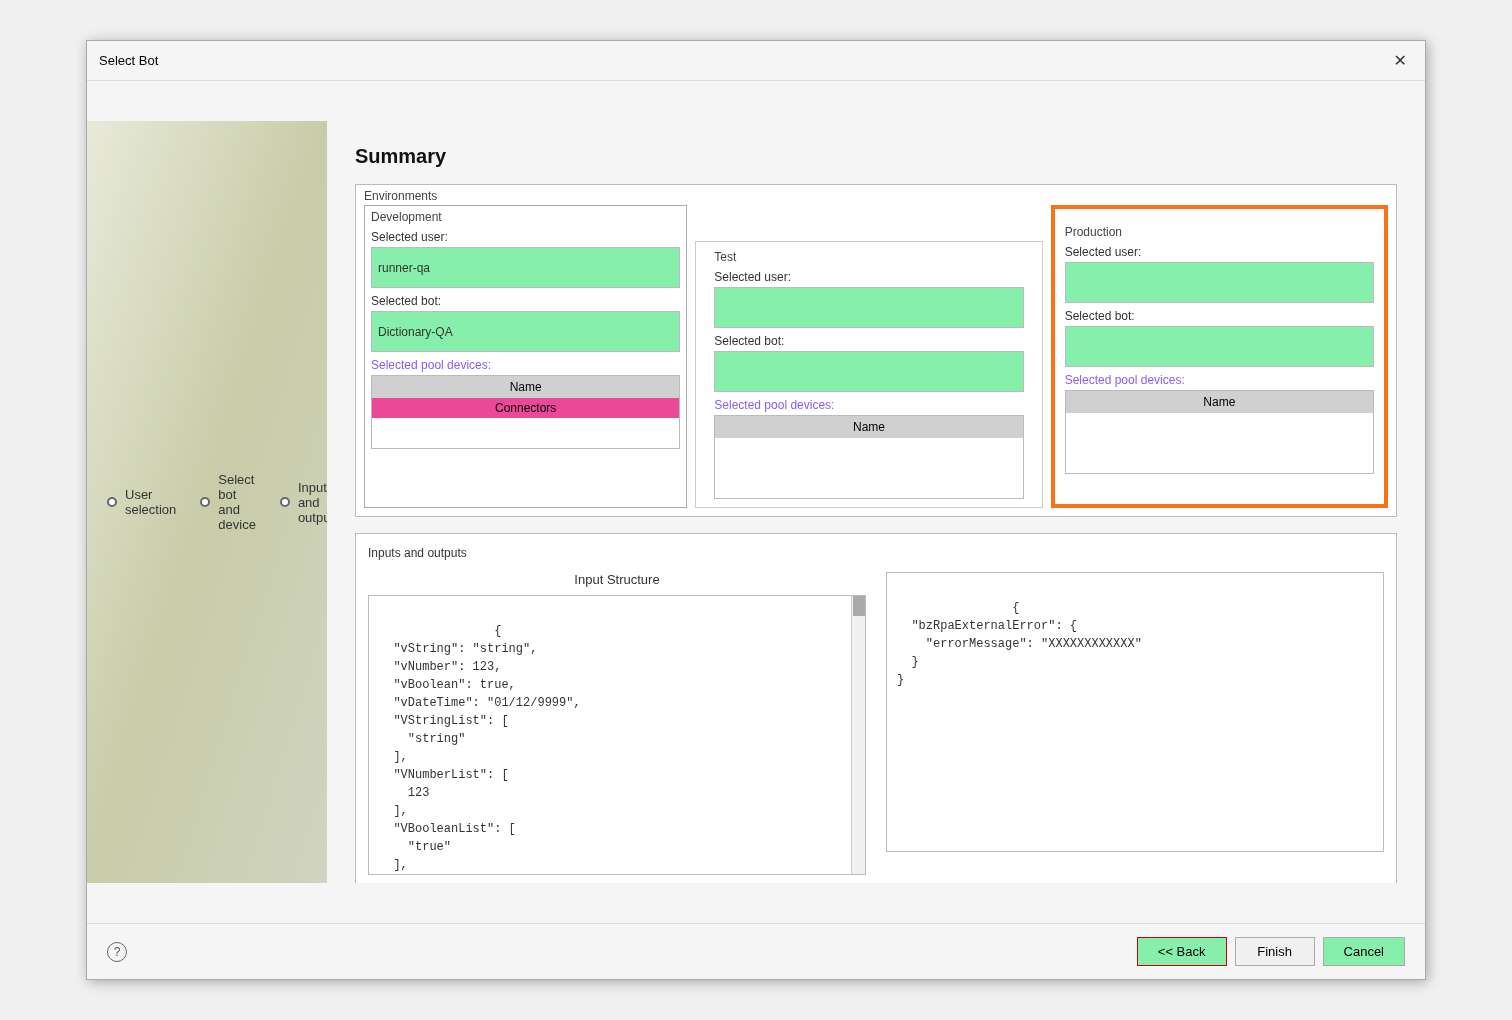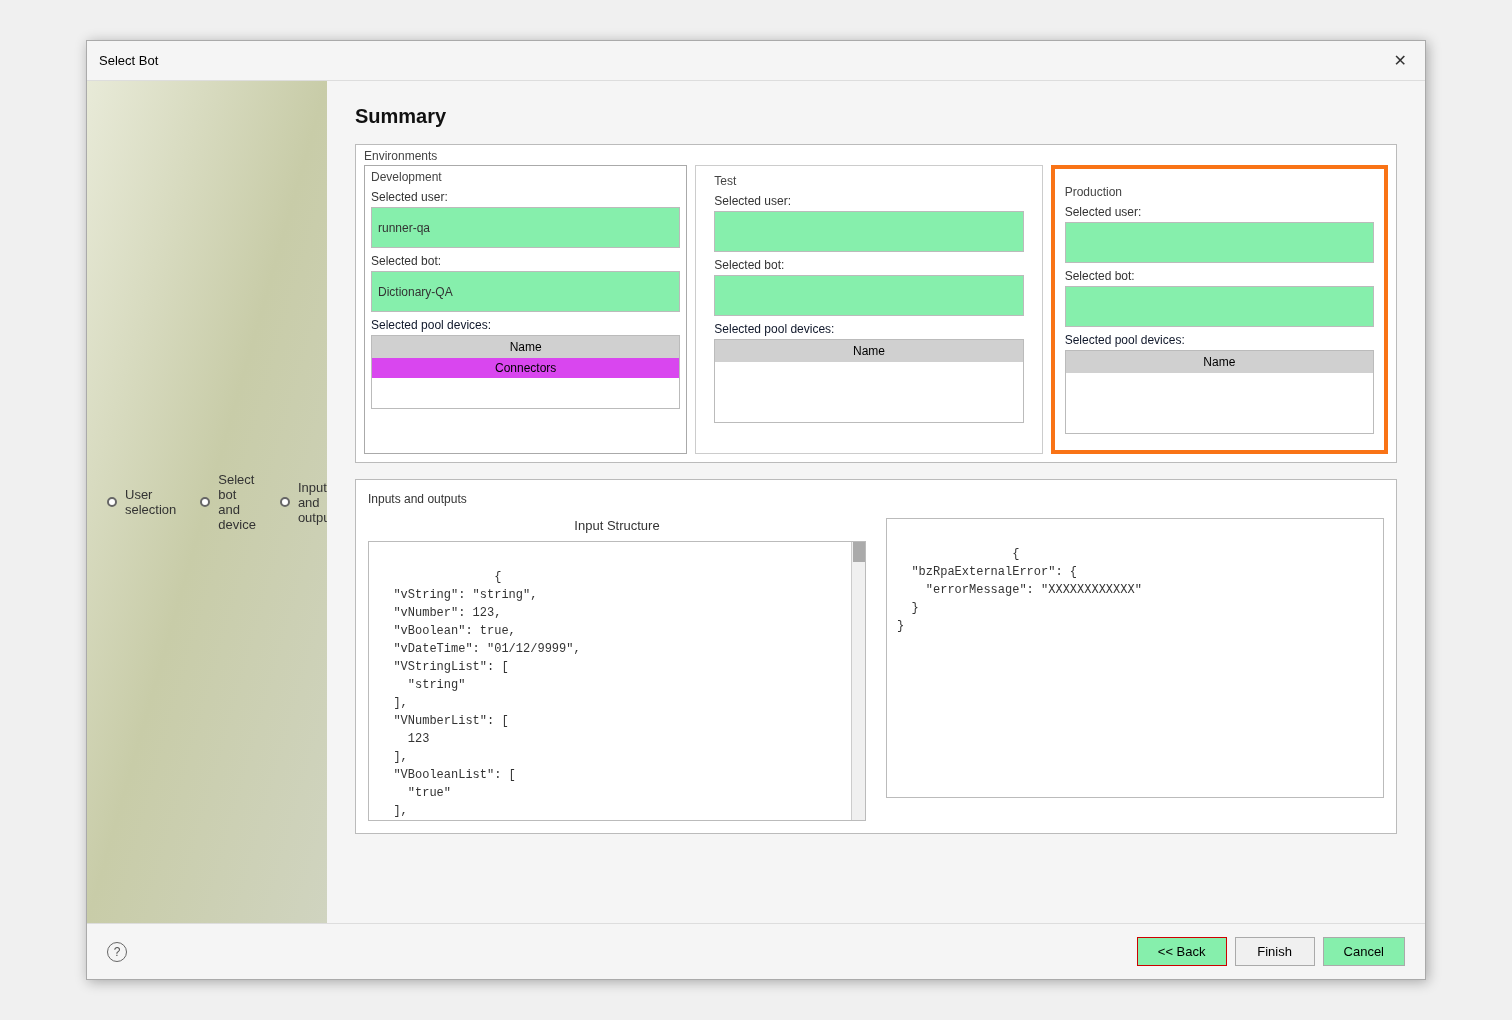--- a/index.html
+++ b/index.html
@@ -13,20 +13,21 @@
       min-height: 100vh;
     }
     .dialog {
       width: 1340px;
       height: 940px;
       background: #f5f5f5;
       border: 1px solid #aaa;
       box-shadow: 2px 2px 12px rgba(0,0,0,0.3);
       display: flex;
       flex-direction: column;
+      gap: 40px;
     }
     .title-bar {
       background: #f5f5f5;
       border-bottom: 1px solid #ddd;
       padding: 8px 12px;
       display: flex;
       align-items: center;
       justify-content: space-between;
       height: 40px;
     }
@@ -98,21 +99,21 @@
       width: 100%;
       border: 1px solid #bbb;
       background: #86efac;
       padding: 3px 6px;
       font-size: 12px;
       color: #333;
       height: 41px;
     }
     .pool-devices-label {
       font-size: 12px;
-      color: #0f172a;
+      color: #8b5cf6;
       margin-top: 6px;
       margin-bottom: 3px;
     }
     .pool-table {
       width: 100%;
       border-collapse: collapse;
       border: 1px solid #bbb;
       font-size: 12px;
     }
     .pool-table th {
@@ -120,21 +121,21 @@
       padding: 4px 8px;
       text-align: center;
       font-weight: normal;
       border: none;
     }
     .pool-table td {
       padding: 3px 8px;
       border: none;
     }
     .pool-table .highlighted-row {
-      background: #d946ef;
+      background: #ec4899;
     }
     .pool-table-body {
       background: white;
       height: 30px;
     }
     
     .io-section {
       border: 1px solid #bbb;
       background: white;
       padding: 12px;
@@ -304,21 +305,21 @@
                 <tr class="highlighted-row">
                   <td style="text-align:center;">Connectors</td>
                 </tr>
                 <tr class="pool-table-body">
                   <td></td>
                 </tr>
               </tbody>
             </table>
           </div>
 
-          <div style="flex:1; border:1px solid #ccc; padding:8px 18px;">
+          <div style="flex:1; border:1px solid #ccc; padding:8px 18px;margin-top:36px;">
             <div class="dev-legend">Test</div>
             <div class="field-label">Selected user:</div>
             <input class="field-input" type="text" readonly="" style="">
             <div class="field-label">Selected bot:</div>
             <input class="field-input" type="text" readonly="" style="">
             <div class="pool-devices-label">Selected pool devices:</div>
             <table class="pool-table">
               <thead>
                 <tr>
                   <th>Name</th>

